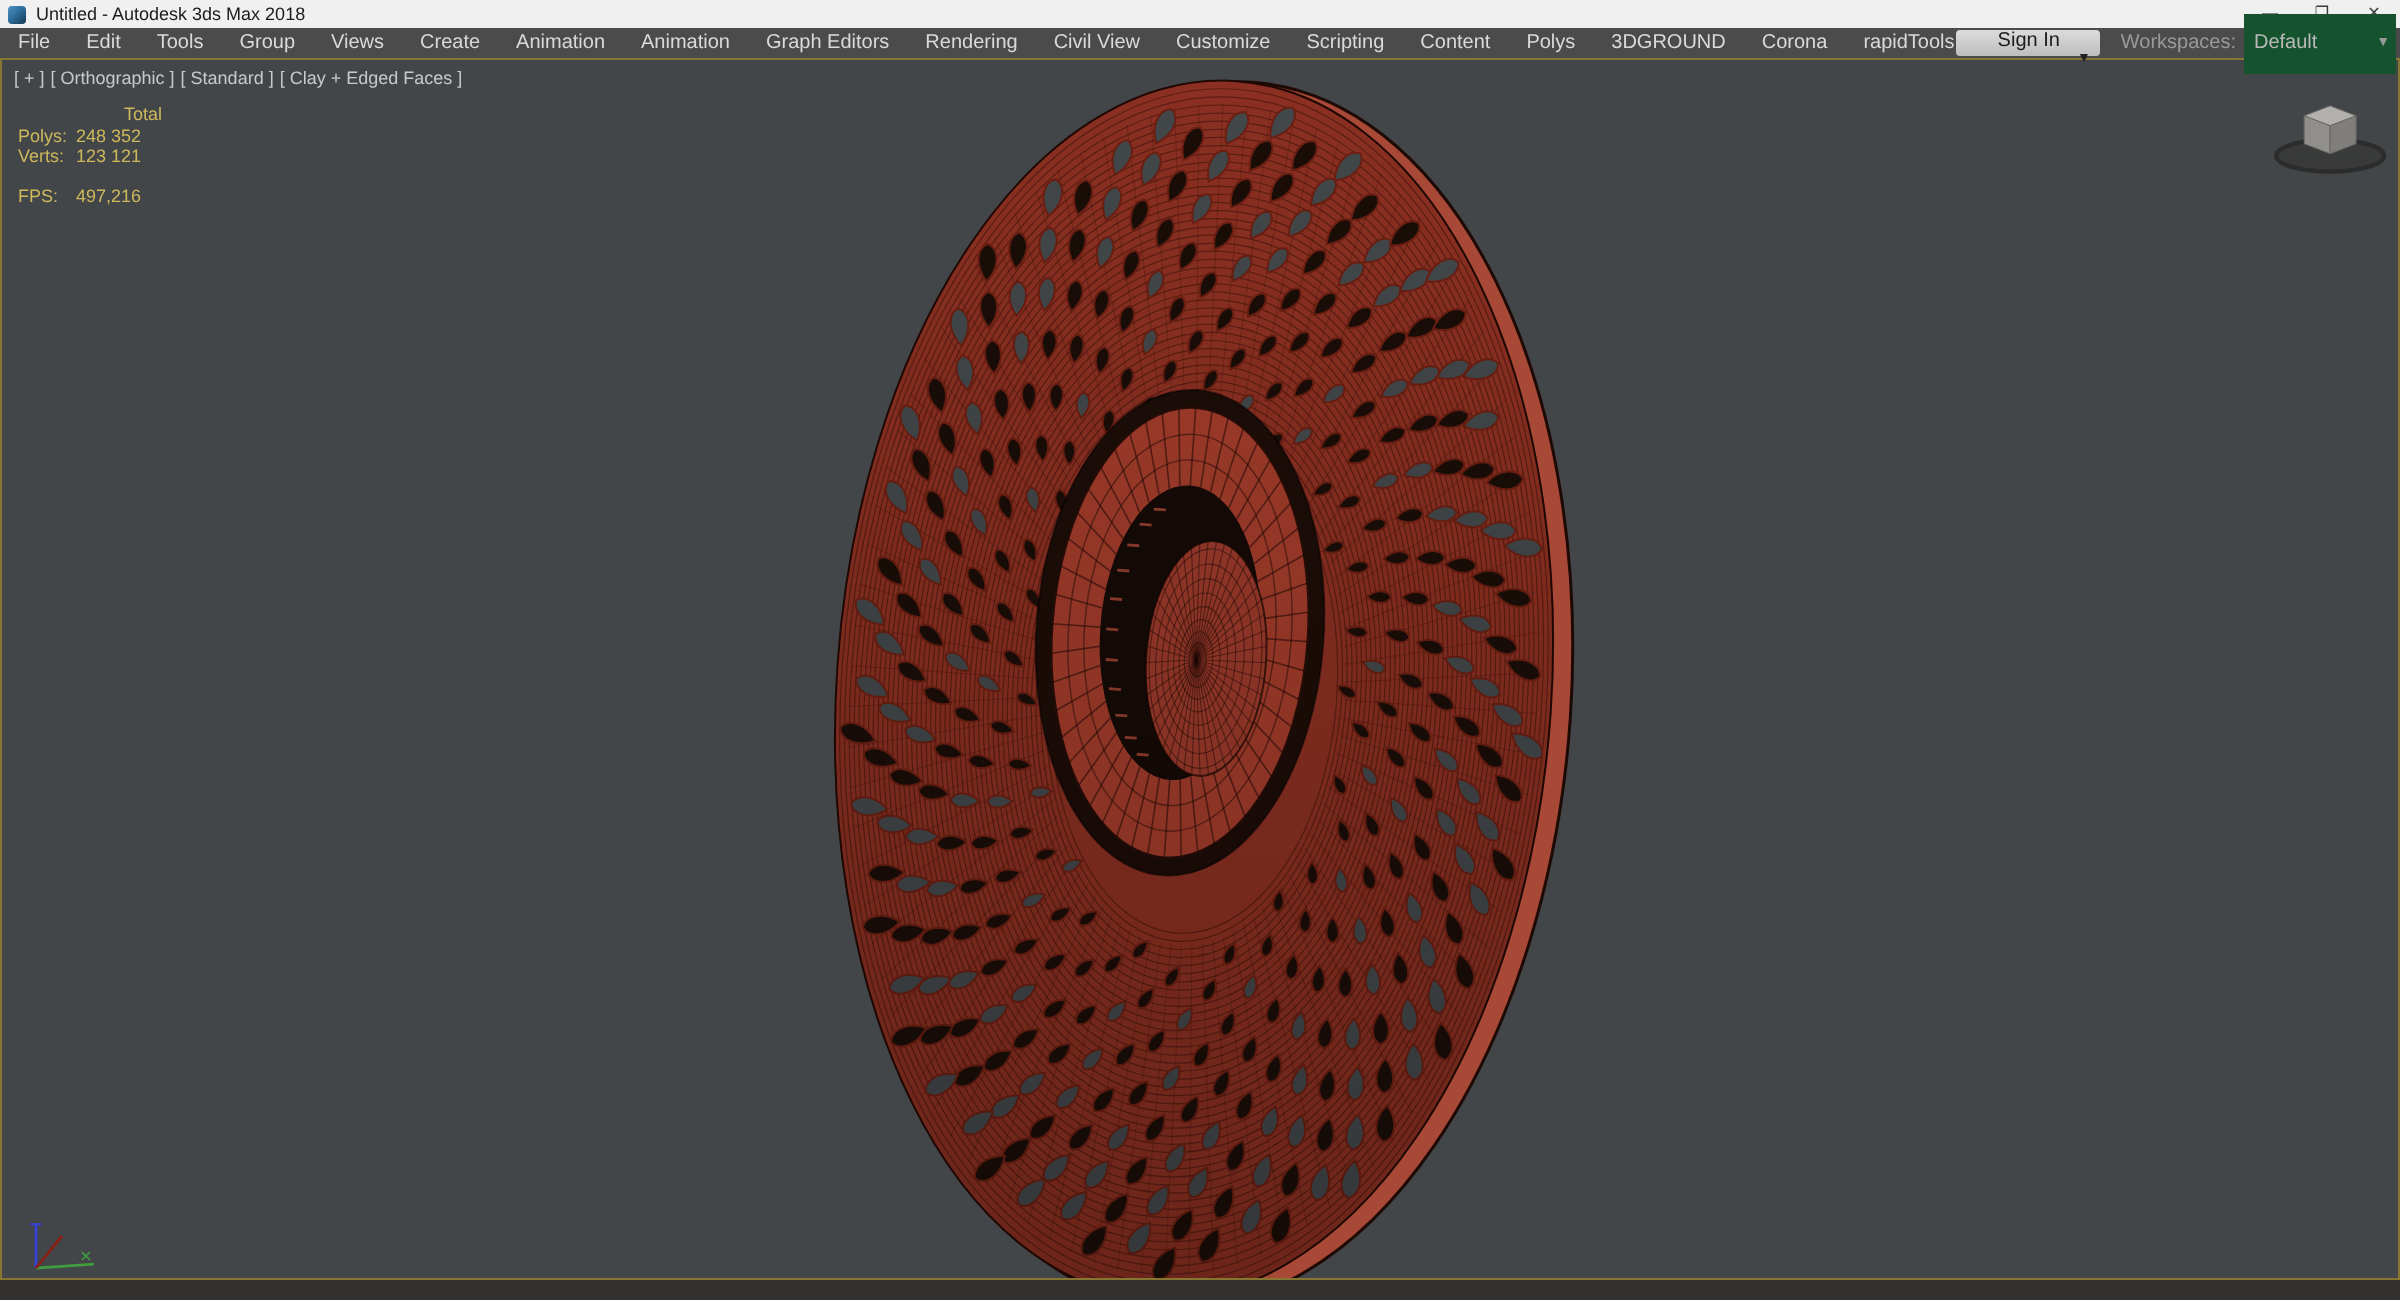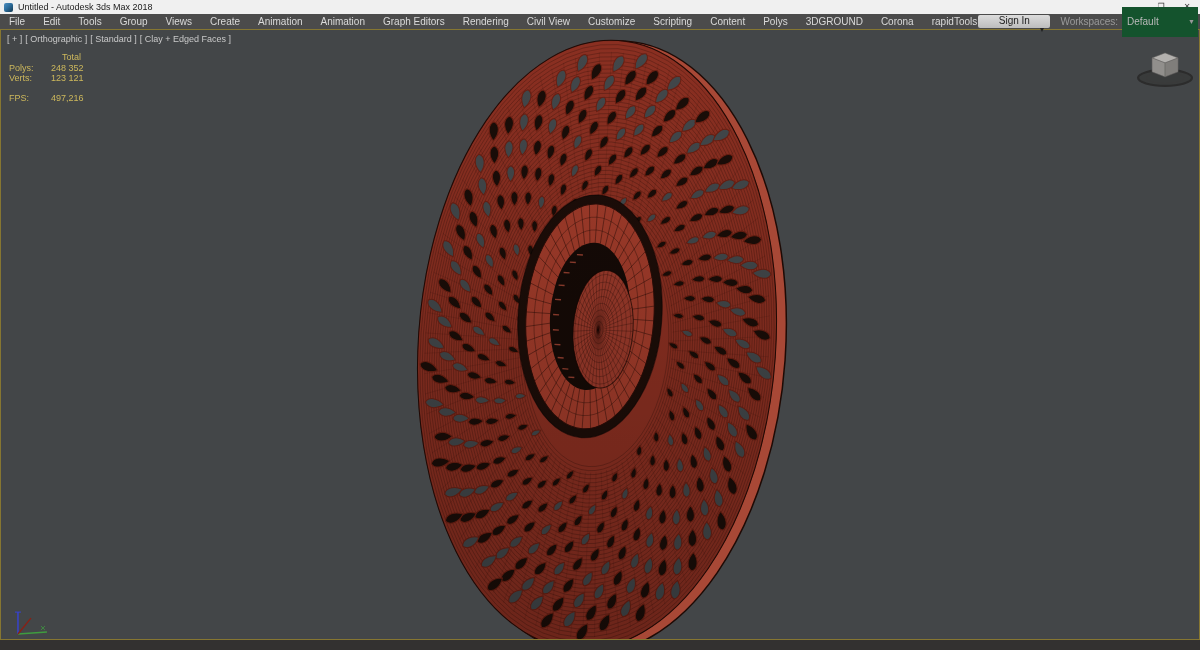--- a/index.html
+++ b/index.html
@@ -32,21 +32,21 @@
   
   .viewport{position:absolute;top:29px;left:0;width:1200px;height:611px;
     background:#434648;border:1px solid #867631;}
   .viewport svg{position:absolute;left:0;top:0;width:100%;height:100%;}
   .vp-label{position:absolute;top:4px;left:6px;font-size:9px;color:#c9c9c9;z-index:3;display:flex;}
   .vp-label span{margin-right:3px;white-space:nowrap;}
   .stats{position:absolute;top:22px;left:8px;font-size:9px;line-height:10.5px;z-index:3;}
   .stats .hdr{margin-left:53px;}
   .stats .row{display:flex;}
   .stats .lbl{width:25px;}
-  .stats .val{margin-left:17px;}
+  .stats .val{margin-left:4px;}
   .stats .fps{margin-top:9px;}
   .bottom-strip{position:absolute;top:640px;left:0;right:0;height:10px;background:#333130;}
 </style>
 </head>
 <body>
 
 <div class="titlebar">
   <div class="app-icon"></div>
   <span>Untitled - Autodesk 3ds Max 2018</span>
   <div class="win-controls">

